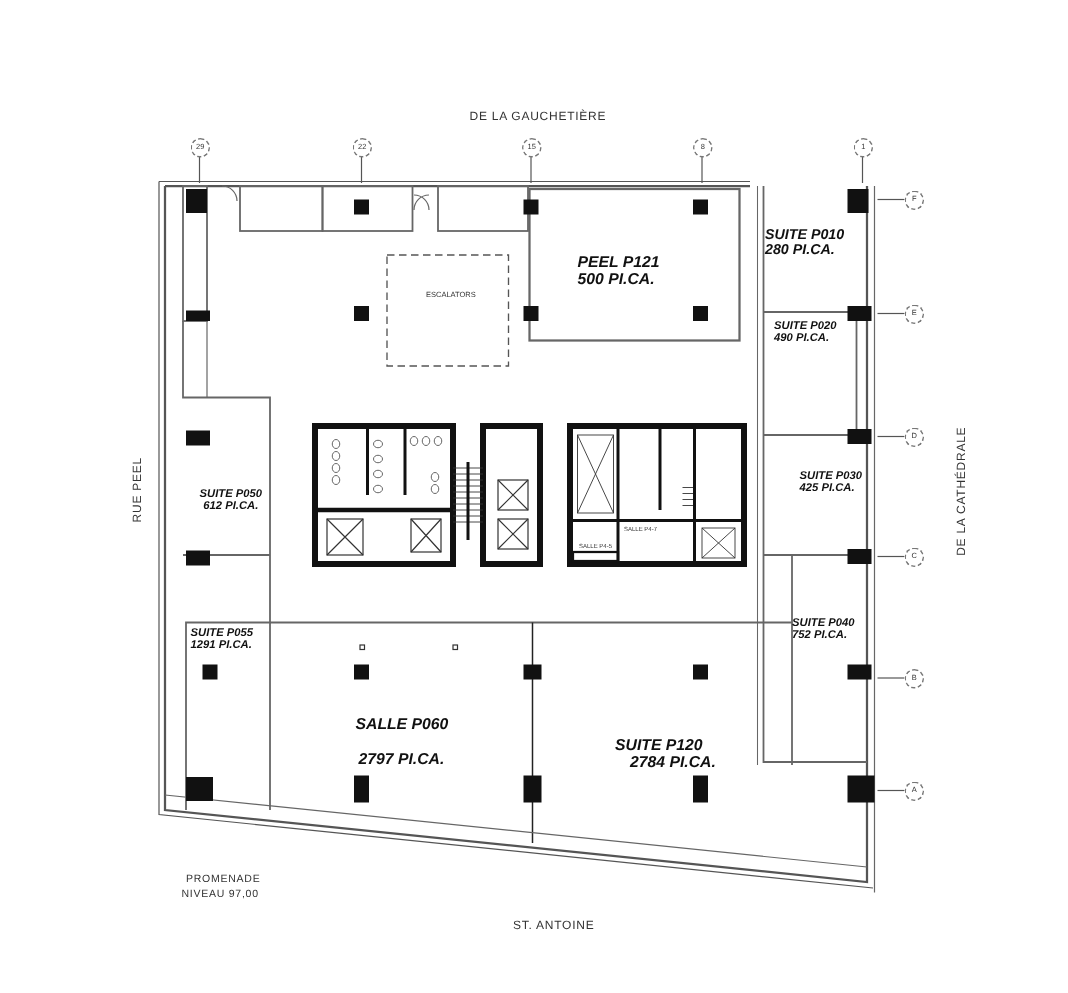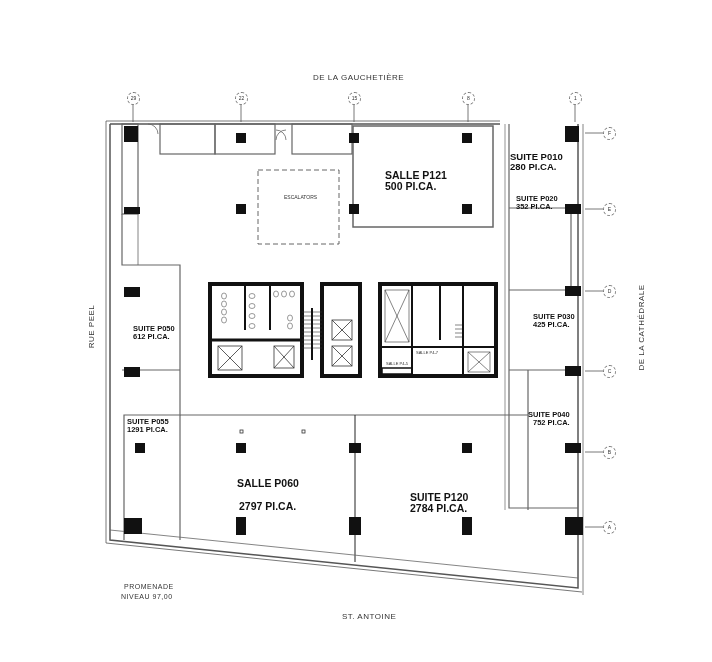--- a/index.html
+++ b/index.html
@@ -1,20 +1,20 @@
 <!DOCTYPE html>
 <html><head>
   <meta charset="utf-8">
   <style>
     html, body { margin: 0; padding: 0; background: #ffffff; }
     body { width: 712px; height: 662px; position: relative; overflow: hidden; font-family: "Liberation Sans", sans-serif; }
     #plan { position: absolute; left: 0; top: 0; width: 712px; height: 662px; }
     .street { position: absolute; font-family: "Liberation Sans", sans-serif; font-size: 8px; letter-spacing: 0.5px; color: #333; white-space: nowrap; }
     .street.vert { transform: rotate(-90deg); transform-origin: center center; }
-    .suite { position: absolute; font-family: "Liberation Sans", sans-serif; font-weight: bold; color: #111; line-height: 1.05; white-space: nowrap; }
+    .suite { position: absolute; font-family: "Liberation Sans", sans-serif; font-weight: bold; color: #111; line-height: 1.05; white-space: nowrap; font-style: italic; }
     .suite.lg { font-size: 10.5px; }
     .suite.sm { font-size: 7.5px; }
     .suite span { display: block; }
     .grid-tag { position: absolute; width: 11px; height: 11px; border: 1px dashed #777; border-radius: 50%; font-size: 5px; line-height: 11px; text-align: center; color: #333; background: #fff; }
     .label-small { position: absolute; font-size: 5px; color: #333; white-space: nowrap; font-family: "Liberation Sans", sans-serif; }
   </style>
 </head>
 <body>
 
 <svg id="plan" viewBox="0 0 712 662" xmlns="http://www.w3.org/2000/svg">
@@ -196,47 +196,47 @@
 <div class="grid-tag" style="left:603px; top:285px;">D</div>
 <div class="grid-tag" style="left:603px; top:365px;">C</div>
 <div class="grid-tag" style="left:603px; top:446px;">B</div>
 <div class="grid-tag" style="left:603px; top:521px;">A</div>
 
 <div class="label-small" style="left:284px; top:194px;">ESCALATORS</div>
 <div class="label-small" style="left:386px; top:361px; font-size:4px;">SALLE P4-5</div>
 <div class="label-small" style="left:416px; top:350px; font-size:4px;">SALLE P4-7</div>
 
 <div class="suite lg" style="left:385px; top:170px;">
-  <span>SALLE P121</span>
+  <span>PEEL P121</span>
   <span>500 PI.CA.</span>
 </div>
 <div class="suite lg" style="left:510px; top:152px; font-size:9.5px;">
   <span>SUITE P010</span>
   <span>280 PI.CA.</span>
 </div>
-<div class="suite sm" style="left:516px; top:195px;">
+<div class="suite sm" style="left:516px; top:213px;">
   <span>SUITE P020</span>
-  <span>352 PI.CA.</span>
+  <span>490 PI.CA.</span>
 </div>
 <div class="suite sm" style="left:533px; top:313px;">
   <span>SUITE P030</span>
   <span>425 PI.CA.</span>
 </div>
-<div class="suite sm" style="left:528px; top:411px;text-align:right;">
+<div class="suite sm" style="left:528px; top:411px;">
   <span>SUITE P040</span>
   <span>752 PI.CA.</span>
 </div>
-<div class="suite sm" style="left:133px; top:325px;">
+<div class="suite sm" style="left:133px; top:325px;text-align:center;">
   <span>SUITE P050</span>
   <span>612 PI.CA.</span>
 </div>
 <div class="suite sm" style="left:127px; top:418px;">
   <span>SUITE P055</span>
   <span>1291 PI.CA.</span>
 </div>
 <div class="suite lg" style="left:237px; top:478px;">
   <span>SALLE P060</span>
   <span style="margin-left:2px;margin-top:12px;">2797 PI.CA.</span>
 </div>
 <div class="suite lg" style="left:410px; top:492px;">
   <span>SUITE P120</span>
-  <span style="margin-left:0;">2784 PI.CA.</span>
+  <span style="margin-left:10px;">2784 PI.CA.</span>
 </div>
 
 </body></html>

